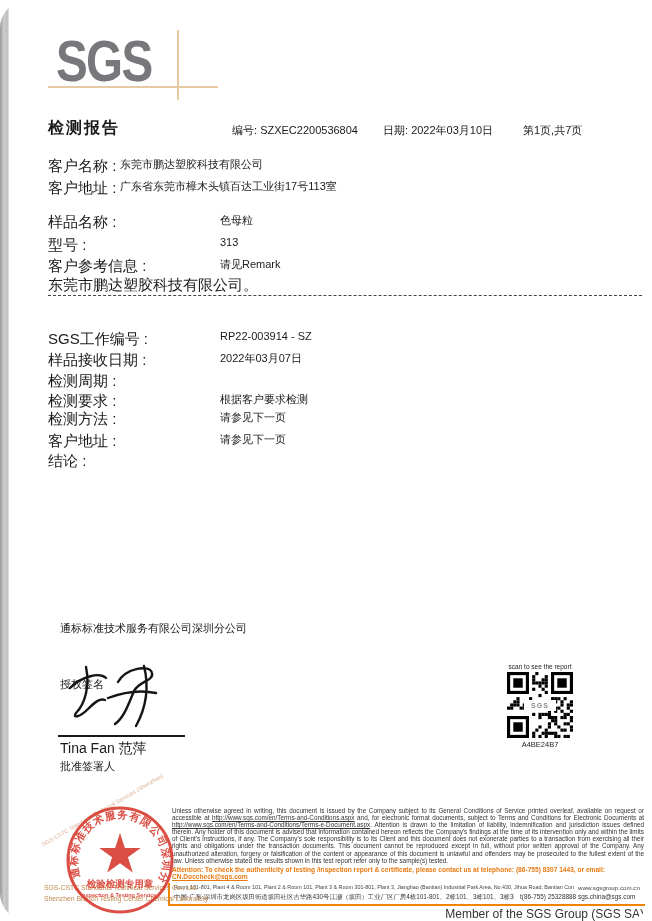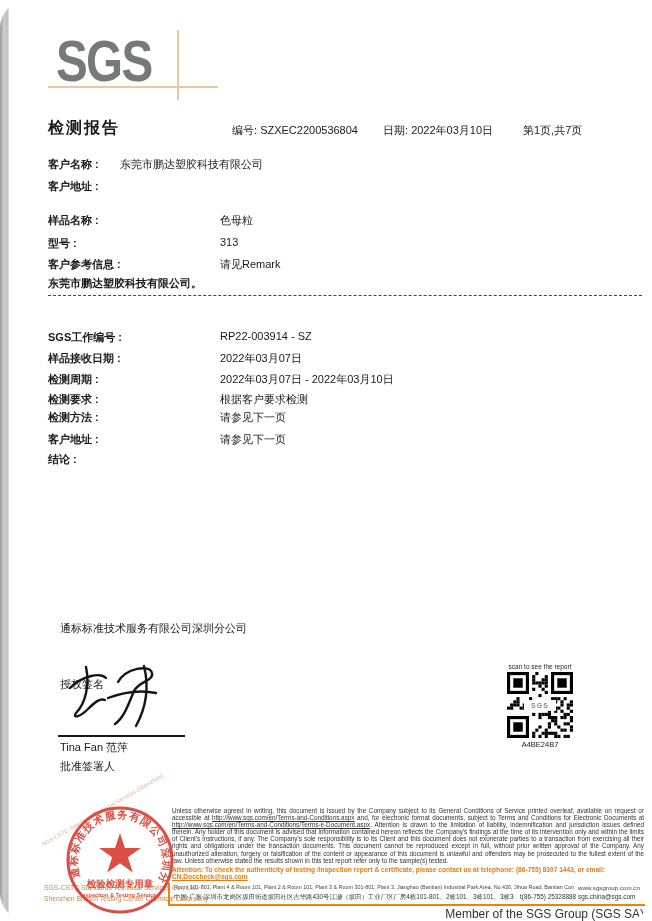--- a/index.html
+++ b/index.html
@@ -8,31 +8,31 @@
   .edge{position:absolute;left:0;top:0;width:9px;height:921px;
         background:linear-gradient(to right,#999 0%,#cfcfcf 45%,#bdbdbd 80%,#e9e9e9 100%);}
   
   .logo{position:absolute;left:56px;top:36px;font-size:58px;line-height:50px;font-weight:700;
         color:#77787b;transform:scaleX(.82);transform-origin:left top;letter-spacing:-2px;}
   .hline{position:absolute;left:48px;top:86px;width:170px;height:2px;background:#e9c9a1;}
   .vline{position:absolute;left:177px;top:30px;width:2px;height:70px;background:#e9c9a1;}
   .doc-title{position:absolute;left:48px;top:118px;font-size:16px;font-weight:700;letter-spacing:2px;}
   .hrow{position:absolute;top:123px;font-size:11px;}
   
-  .lbl{position:absolute;left:48px;font-size:11px;white-space:nowrap;font-weight:bold;}
+  .lbl{position:absolute;left:48px;font-size:15px;white-space:nowrap;}
   .val{position:absolute;font-size:11px;white-space:nowrap;}
   .v1{left:120px;} .v2{left:220px;}
   .dash{position:absolute;left:48px;top:295px;width:594px;border-top:1px dashed #444;}
   .conclusion{position:absolute;left:220px;top:450px;width:426px;font-size:11px;line-height:17.4px;text-align:left;}
   
   .sig-company{position:absolute;left:60px;top:621px;font-size:11px;}
   .sig-auth{position:absolute;left:60px;top:637px;font-size:11px;margin-top:40px;}
   .sig-svg{position:absolute;left:62px;top:658px;}
   .sig-line{position:absolute;left:58px;top:735px;width:127px;height:2px;background:#1a1a1a;}
-  .sig-name{position:absolute;left:60px;top:740px;font-size:11px;}
+  .sig-name{position:absolute;left:60px;top:740px;font-size:14px;}
   .sig-title{position:absolute;left:60px;top:759px;font-size:11px;}
   
   .qr-caption{position:absolute;left:500px;top:663px;width:80px;text-align:center;font-size:6.5px;color:#222;}
   .qr-box{position:absolute;left:507px;top:672px;width:66px;height:66px;}
   .qr-center{position:absolute;left:524px;top:700px;width:32px;height:11px;background:#fff;
              text-align:center;font-size:7px;font-weight:700;color:#8a8a8a;line-height:11px;letter-spacing:1px;}
   .qr-code{position:absolute;left:503px;top:740px;width:74px;text-align:center;font-size:7.5px;color:#222;}
   
   .disclaimer{position:absolute;left:172px;top:807px;width:472px;font-size:6.35px;line-height:7.1px;
               text-align:justify;color:#333;}
@@ -72,37 +72,37 @@
   </div>
   <div class="hrow" style="left:383px">
     <span>日期:</span>
     <span>2022年03月10日</span>
   </div>
   <div class="hrow" style="left:523px">第1页,共7页</div>
 
   <span class="lbl" style="top:157px">客户名称 :</span>
   <span class="val v1" style="top:157px">东莞市鹏达塑胶科技有限公司</span>
   <span class="lbl" style="top:179px">客户地址 :</span>
+  <span class="val v1" style="top:179px">广东省东莞市樟木头镇百达工业街17号113室</span>
 
   <span class="lbl" style="top:213px">样品名称 :</span>
   <span class="val v2" style="top:213px">色母粒</span>
   <span class="lbl" style="top:236px">型号 :</span>
   <span class="val v2" style="top:236px">313</span>
   <span class="lbl" style="top:257px">客户参考信息 :</span>
   <span class="val v2" style="top:257px">请见Remark</span>
   <span class="lbl" style="top:276px">东莞市鹏达塑胶科技有限公司。</span>
 
   <div class="dash"></div>
 
   <span class="lbl" style="top:330px">SGS工作编号 :</span>
   <span class="val v2" style="top:330px">RP22-003914 - SZ</span>
   <span class="lbl" style="top:351px">样品接收日期 :</span>
   <span class="val v2" style="top:351px">2022年03月07日</span>
   <span class="lbl" style="top:372px">检测周期 :</span>
-  <span class="val v2" style="top:372px">2022年03月07日 - 2022年03月10日</span>
   <span class="lbl" style="top:392px">检测要求 :</span>
   <span class="val v2" style="top:392px">根据客户要求检测</span>
   <span class="lbl" style="top:410px">检测方法 :</span>
   <span class="val v2" style="top:410px">请参见下一页</span>
   <span class="lbl" style="top:432px">客户地址 :</span>
   <span class="val v2" style="top:432px">请参见下一页</span>
 
   <span class="lbl" style="top:452px">结论 :</span>
 
   <div class="sig-company">通标标准技术服务有限公司深圳分公司</div>

